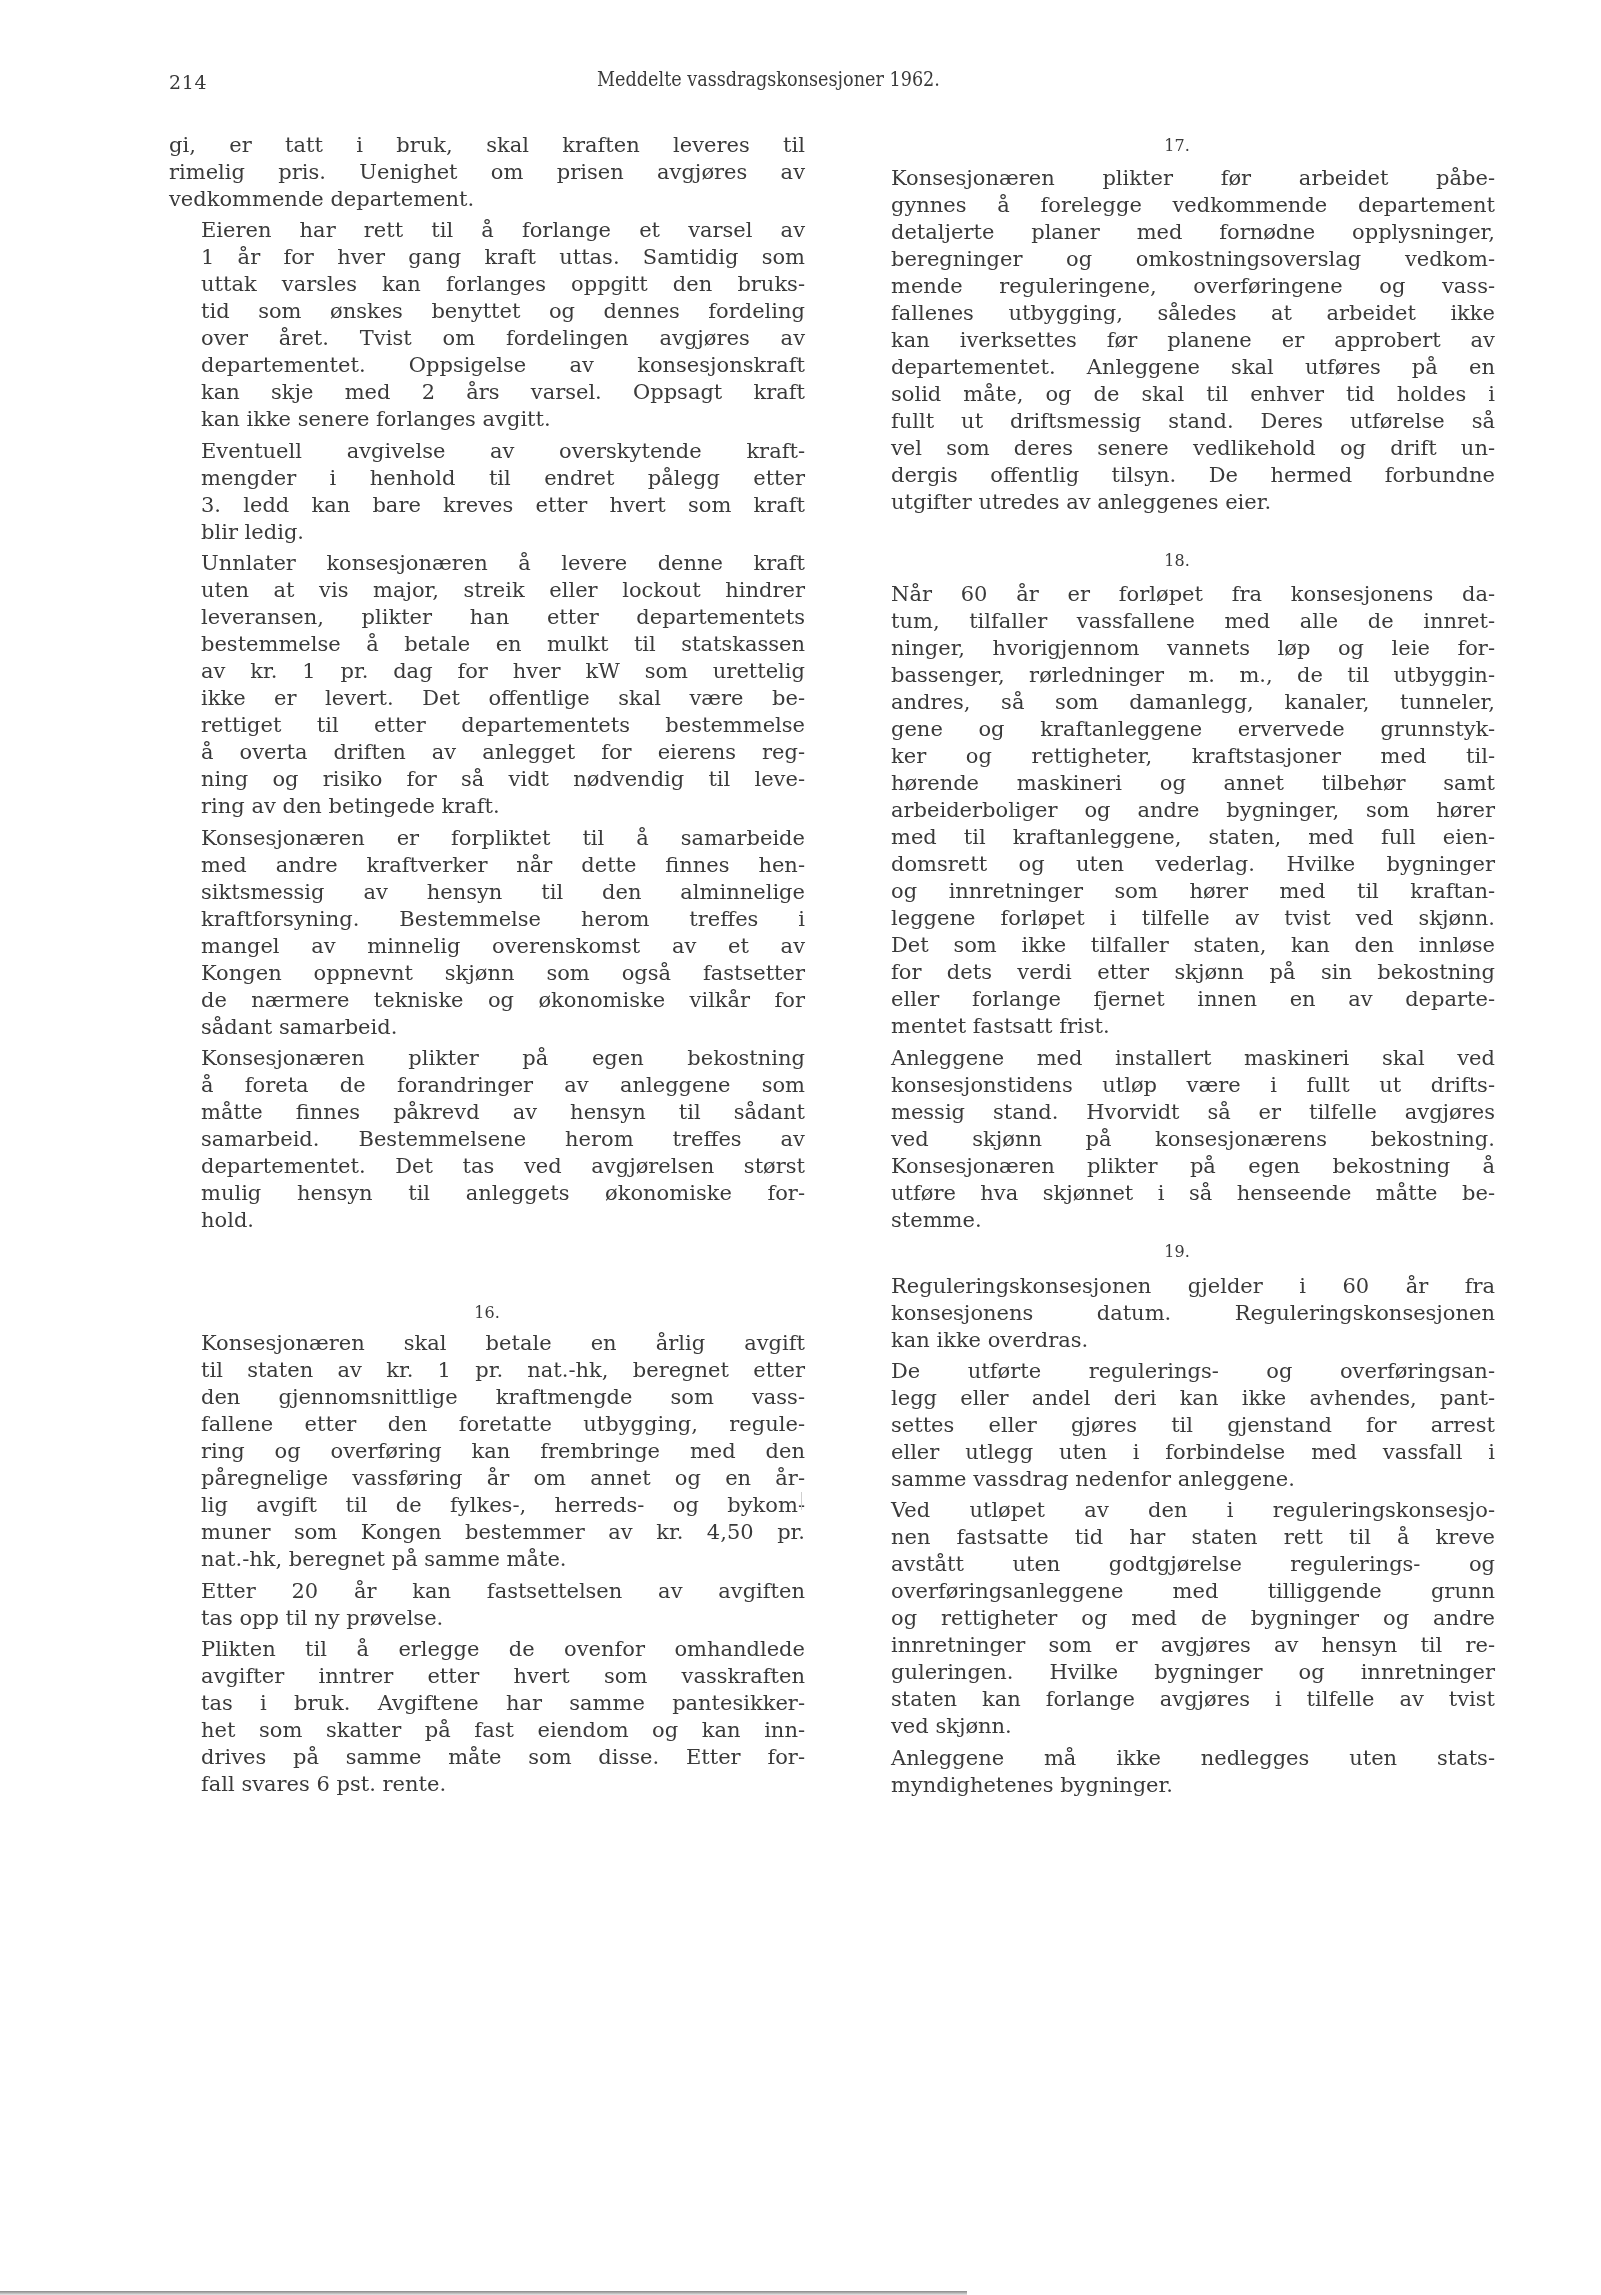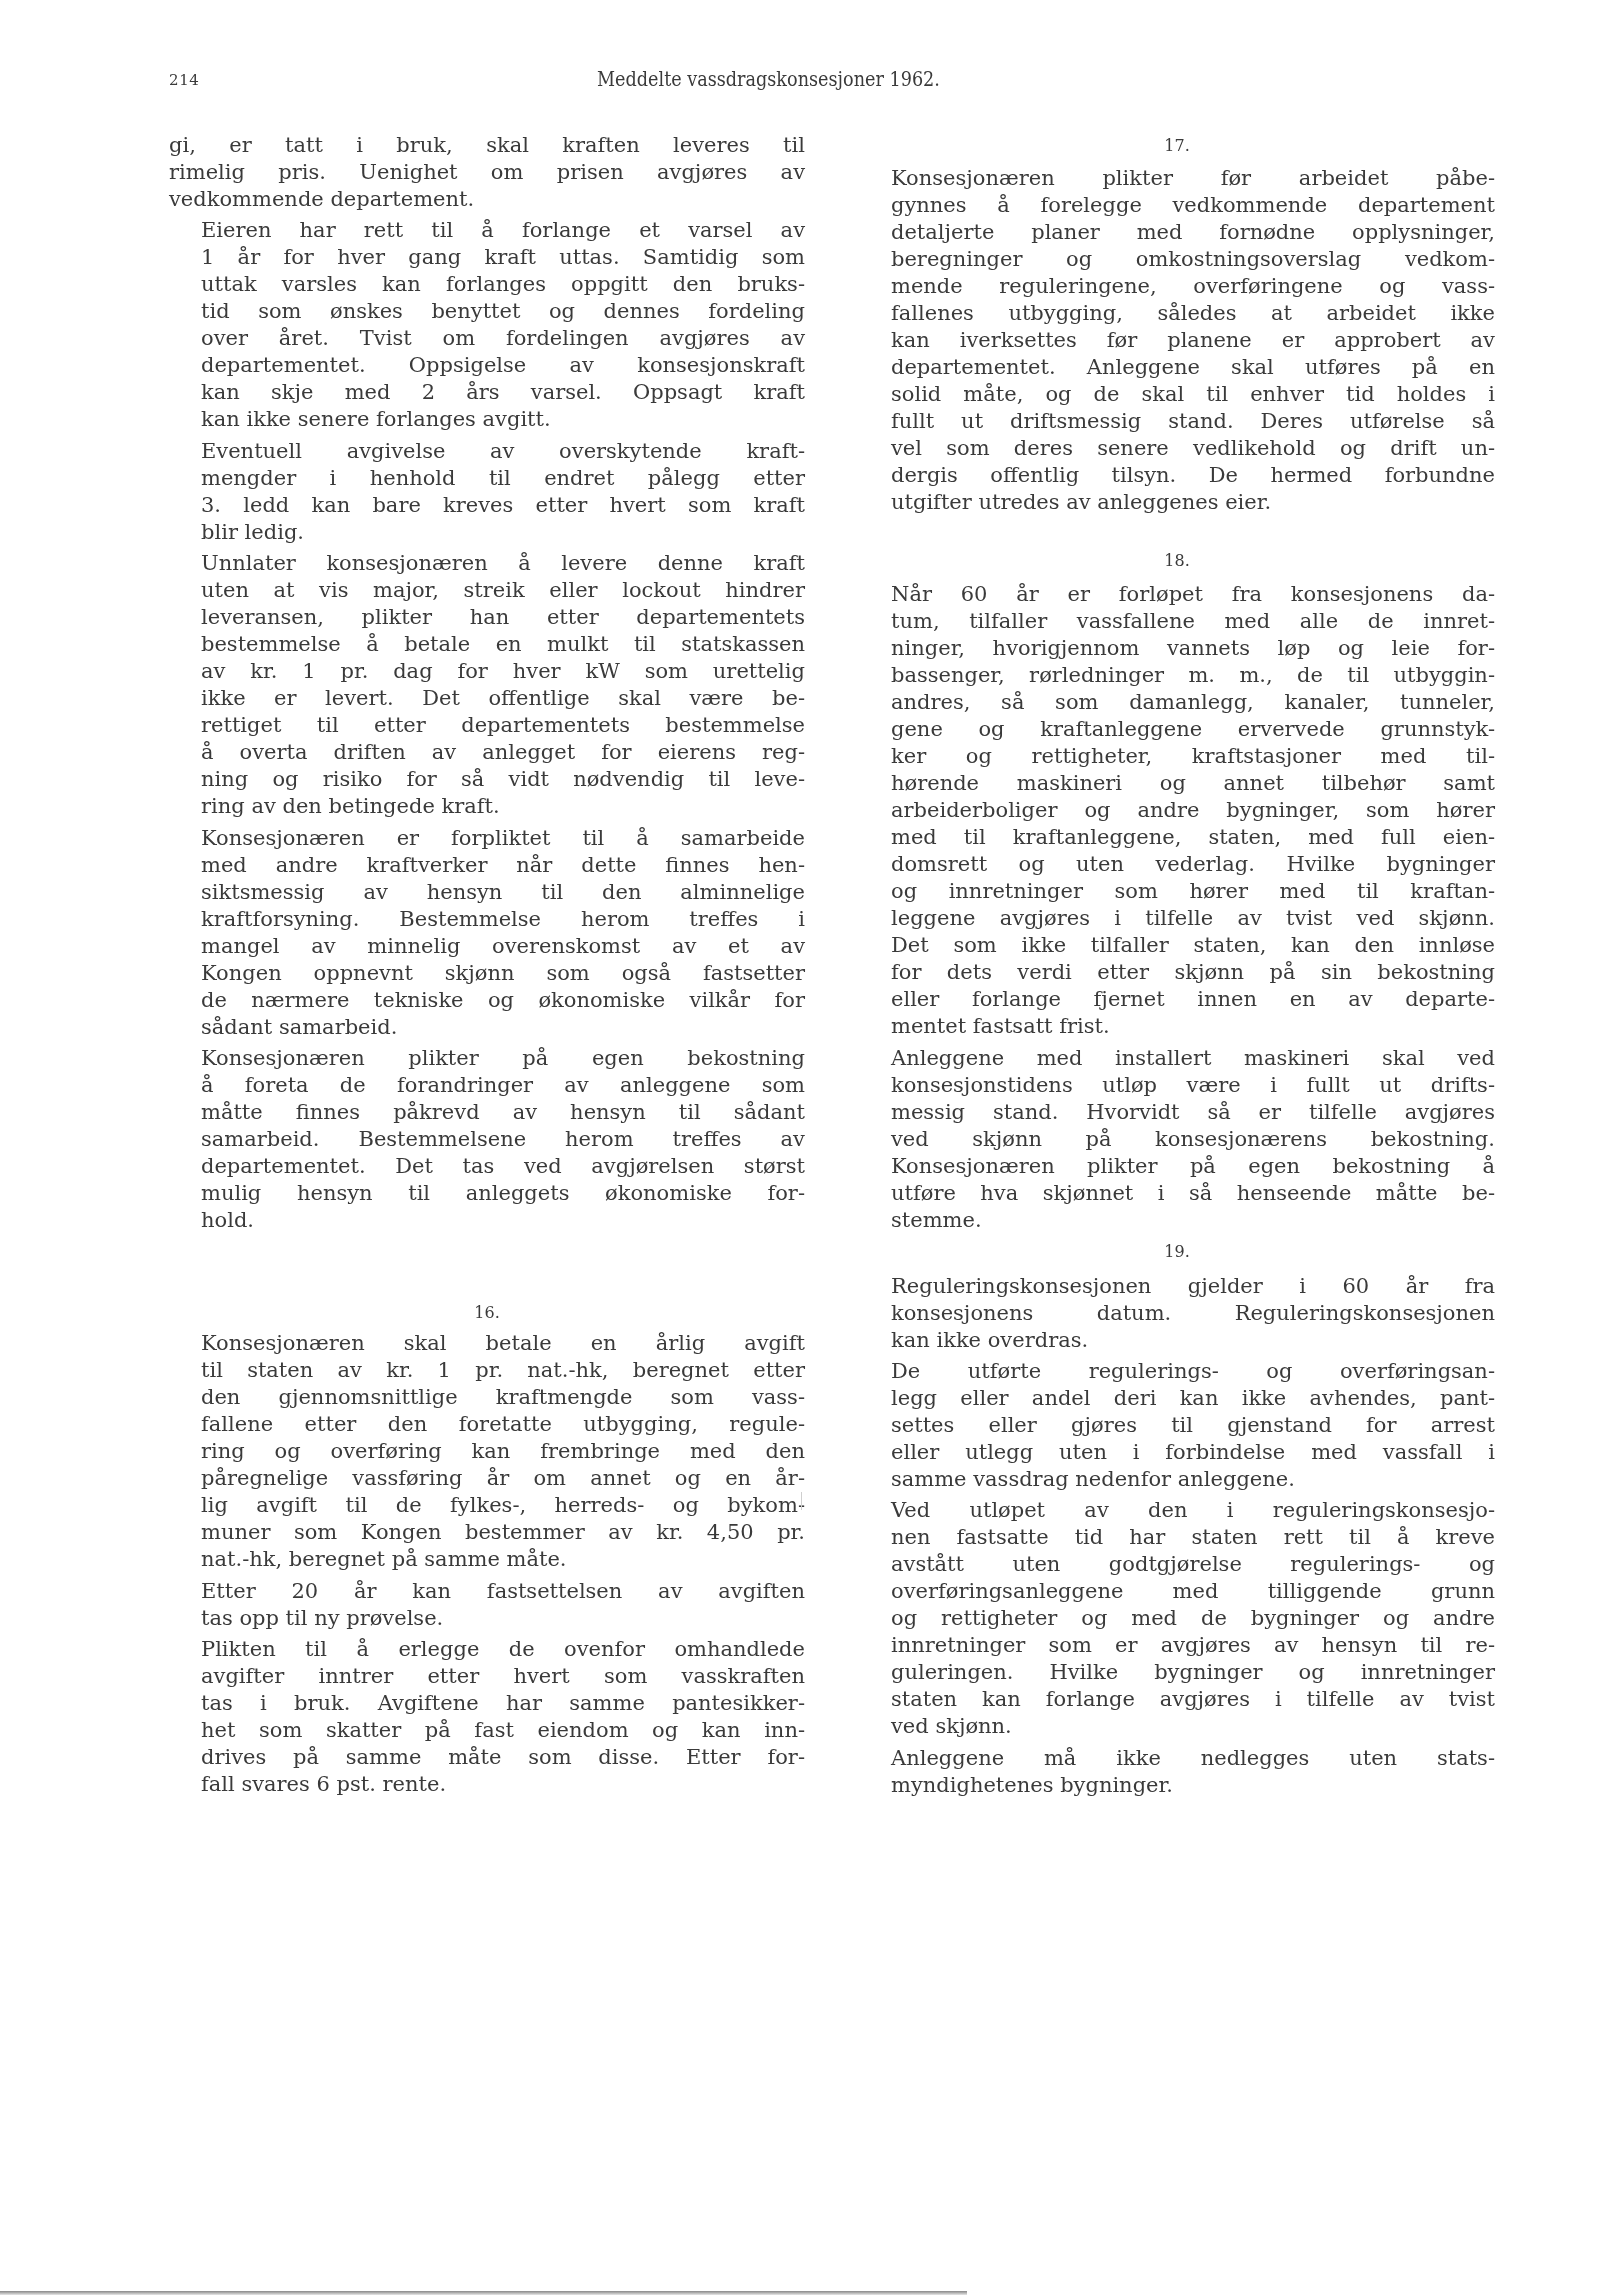--- a/index.html
+++ b/index.html
@@ -3,21 +3,21 @@
 <meta charset="utf-8">
 <style>
   html, body { margin: 0; padding: 0; background: #ffffff; }
   body {
     width: 1602px; height: 2295px; position: relative; overflow: hidden;
     font-family: "DejaVu Serif", "Liberation Serif", serif;
     color: #3a3a3a;
   }
   .page-number {
     position: absolute; left: 169px; top: 71px;
-    font-size: 15px; letter-spacing: 0.6px;
+    font-size: 19px; letter-spacing: 0.6px;
   }
   .running-head {
     position: absolute; left: 597px; top: 67px;
     font-size: 20.5px; font-family: "DejaVu Serif", serif;
     transform: scaleX(0.86); transform-origin: left top;
   }
   .column {
     position: absolute; top: 132px; width: 636px;
     font-size: 21px; line-height: 27px;
     text-align: justify; hyphens: manual;
@@ -155,21 +155,21 @@
       <span class="line">ninger, hvorigjennom vannets løp og leie for-</span>
       <span class="line">bassenger, rørledninger m. m., de til utbyggin-</span>
       <span class="line">andres, så som damanlegg, kanaler, tunneler,</span>
       <span class="line">gene og kraftanleggene ervervede grunnstyk-</span>
       <span class="line">ker og rettigheter, kraftstasjoner med til-</span>
       <span class="line">hørende maskineri og annet tilbehør samt</span>
       <span class="line">arbeiderboliger og andre bygninger, som hører</span>
       <span class="line">med til kraftanleggene, staten, med full eien-</span>
       <span class="line">domsrett og uten vederlag. Hvilke bygninger</span>
       <span class="line">og innretninger som hører med til kraftan-</span>
-      <span class="line">leggene avgjøres i tilfelle av tvist ved skjønn.</span>
+      <span class="line">leggene forløpet i tilfelle av tvist ved skjønn.</span>
       <span class="line">Det som ikke tilfaller staten, kan den innløse</span>
       <span class="line">for dets verdi etter skjønn på sin bekostning</span>
       <span class="line">eller forlange fjernet innen en av departe-</span>
       <span class="line last">mentet fastsatt frist.</span>
     </p>
   <p>
       <span class="line">Anleggene med installert maskineri skal ved</span>
       <span class="line">konsesjonstidens utløp være i fullt ut drifts-</span>
       <span class="line">messig stand. Hvorvidt så er tilfelle avgjøres</span>
       <span class="line">ved skjønn på konsesjonærens bekostning.</span>

